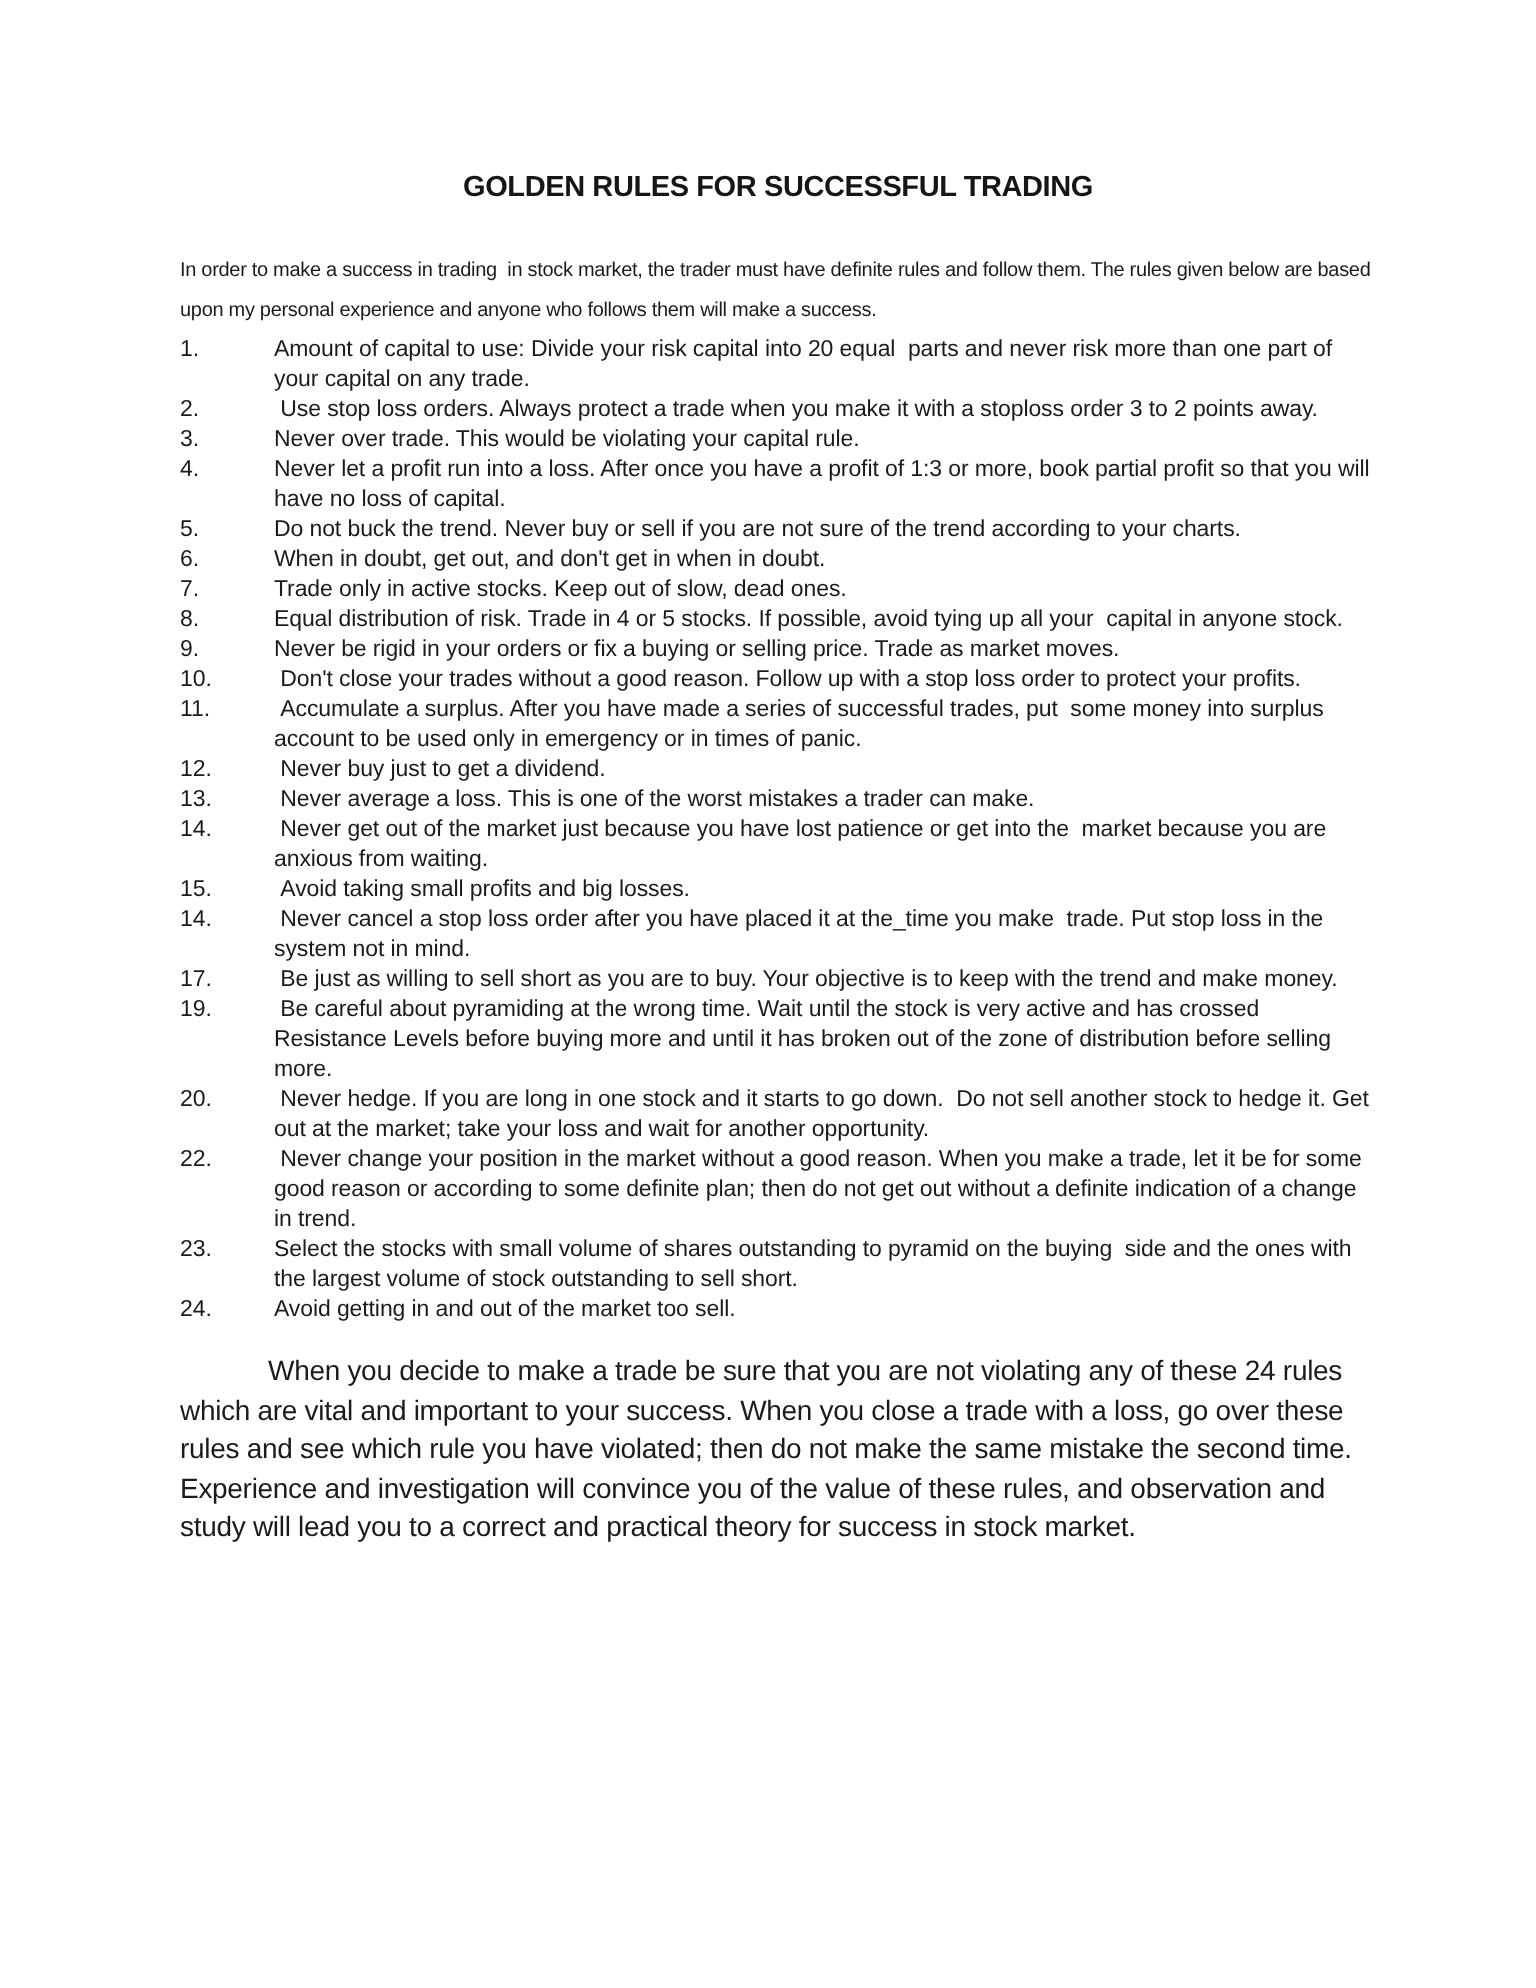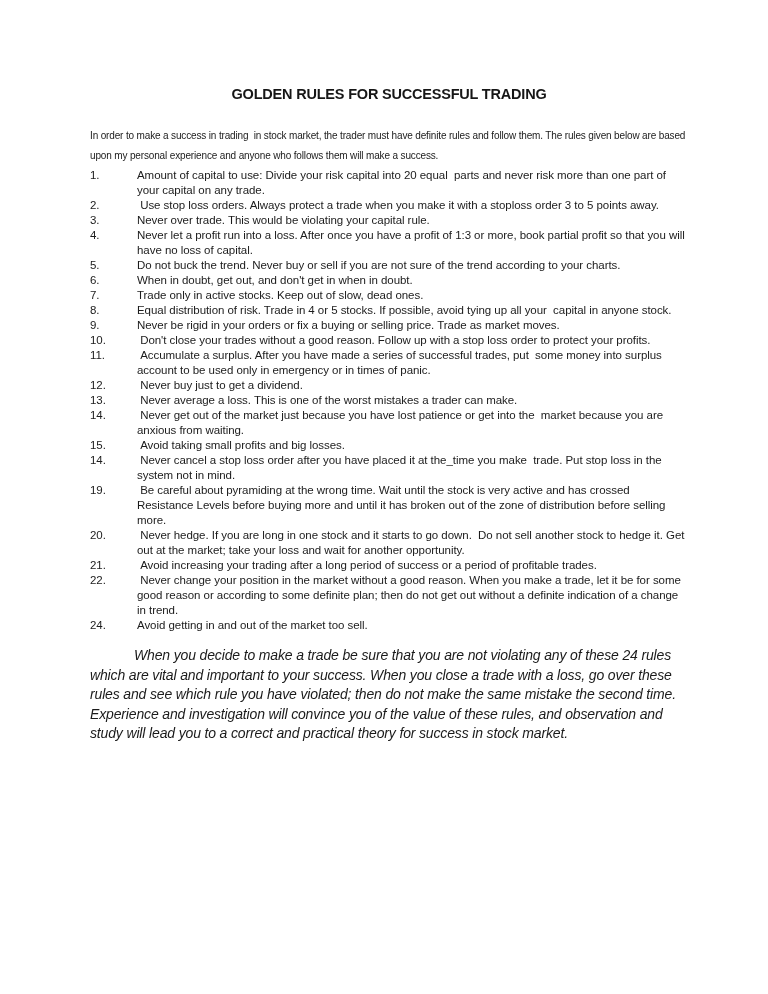--- a/index.html
+++ b/index.html
@@ -57,40 +57,39 @@
     white-space: pre-wrap;
     margin-left: 24px;
   }
   .closing-paragraph {
     margin: 13px 0 0 0;
     font-size: 14px;
     line-height: 19.5px;
     letter-spacing: -0.15px;
     text-indent: 44px;
     white-space: pre-wrap;
-    font-style: italic;
   }
 </style>
 </head>
 <body>
 
 <div class="page">
 
   <h1 class="doc-title">GOLDEN RULES FOR SUCCESSFUL TRADING</h1>
 
   <p class="intro-paragraph">In order to make a success in trading  in stock market, the trader must have definite rules and follow them. The rules given below are based upon my personal experience and anyone who follows them will make a success.</p>
 
   <ol class="rules-list">
     <li class="rule-item">
         <span class="rule-number">1.</span>
         <span class="rule-text">Amount of capital to use: Divide your risk capital into 20 equal  parts and never risk more than one part of your capital on any trade.</span>
       </li>
     <li class="rule-item">
         <span class="rule-number">2.</span>
-        <span class="rule-text"> Use stop loss orders. Always protect a trade when you make it with a stoploss order 3 to 5 points away.</span>
+        <span class="rule-text"> Use stop loss orders. Always protect a trade when you make it with a stoploss order 3 to 2 points away.</span>
       </li>
     <li class="rule-item">
         <span class="rule-number">3.</span>
         <span class="rule-text">Never over trade. This would be violating your capital rule.</span>
       </li>
     <li class="rule-item">
         <span class="rule-number">4.</span>
         <span class="rule-text">Never let a profit run into a loss. After once you have a profit of 1:3 or more, book partial profit so that you will have no loss of capital.</span>
       </li>
     <li class="rule-item">
@@ -135,34 +134,38 @@
       </li>
     <li class="rule-item">
         <span class="rule-number">15.</span>
         <span class="rule-text"> Avoid taking small profits and big losses.</span>
       </li>
     <li class="rule-item">
         <span class="rule-number">14.</span>
         <span class="rule-text"> Never cancel a stop loss order after you have placed it at the_time you make  trade. Put stop loss in the system not in mind.</span>
       </li>
     <li class="rule-item">
+        <span class="rule-number">17.</span>
+        <span class="rule-text"> Be just as willing to sell short as you are to buy. Your objective is to keep with the trend and make money.</span>
+      </li>
+    <li class="rule-item">
         <span class="rule-number">19.</span>
         <span class="rule-text"> Be careful about pyramiding at the wrong time. Wait until the stock is very active and has crossed Resistance Levels before buying more and until it has broken out of the zone of distribution before selling more.</span>
       </li>
     <li class="rule-item">
         <span class="rule-number">20.</span>
         <span class="rule-text"> Never hedge. If you are long in one stock and it starts to go down.  Do not sell another stock to hedge it. Get out at the market; take your loss and wait for another opportunity.</span>
       </li>
     <li class="rule-item">
-        <span class="rule-number">21.</span>
-        <span class="rule-text"> Avoid increasing your trading after a long period of success or a period of profitable trades.</span>
+        <span class="rule-number">22.</span>
+        <span class="rule-text"> Never change your position in the market without a good reason. When you make a trade, let it be for some good reason or according to some definite plan; then do not get out without a definite indication of a change in trend.</span>
       </li>
     <li class="rule-item">
-        <span class="rule-number">22.</span>
-        <span class="rule-text"> Never change your position in the market without a good reason. When you make a trade, let it be for some good reason or according to some definite plan; then do not get out without a definite indication of a change in trend.</span>
+        <span class="rule-number">23.</span>
+        <span class="rule-text">Select the stocks with small volume of shares outstanding to pyramid on the buying  side and the ones with the largest volume of stock outstanding to sell short.</span>
       </li>
     <li class="rule-item">
         <span class="rule-number">24.</span>
         <span class="rule-text">Avoid getting in and out of the market too sell.</span>
       </li>
   </ol>
 
   <p class="closing-paragraph">When you decide to make a trade be sure that you are not violating any of these 24 rules which are vital and important to your success. When you close a trade with a loss, go over these rules and see which rule you have violated; then do not make the same mistake the second time. Experience and investigation will convince you of the value of these rules, and observation and study will lead you to a correct and practical theory for success in stock market.</p>
 
 </div>

